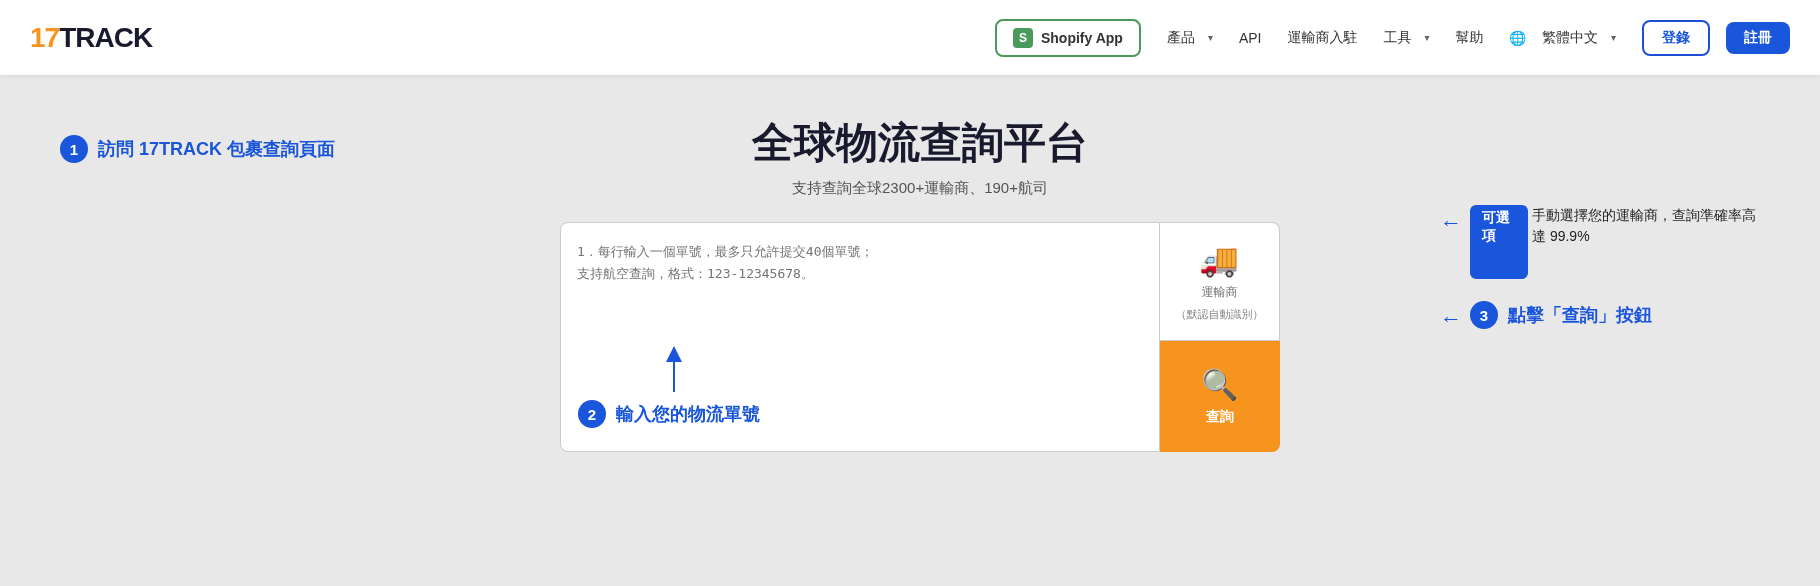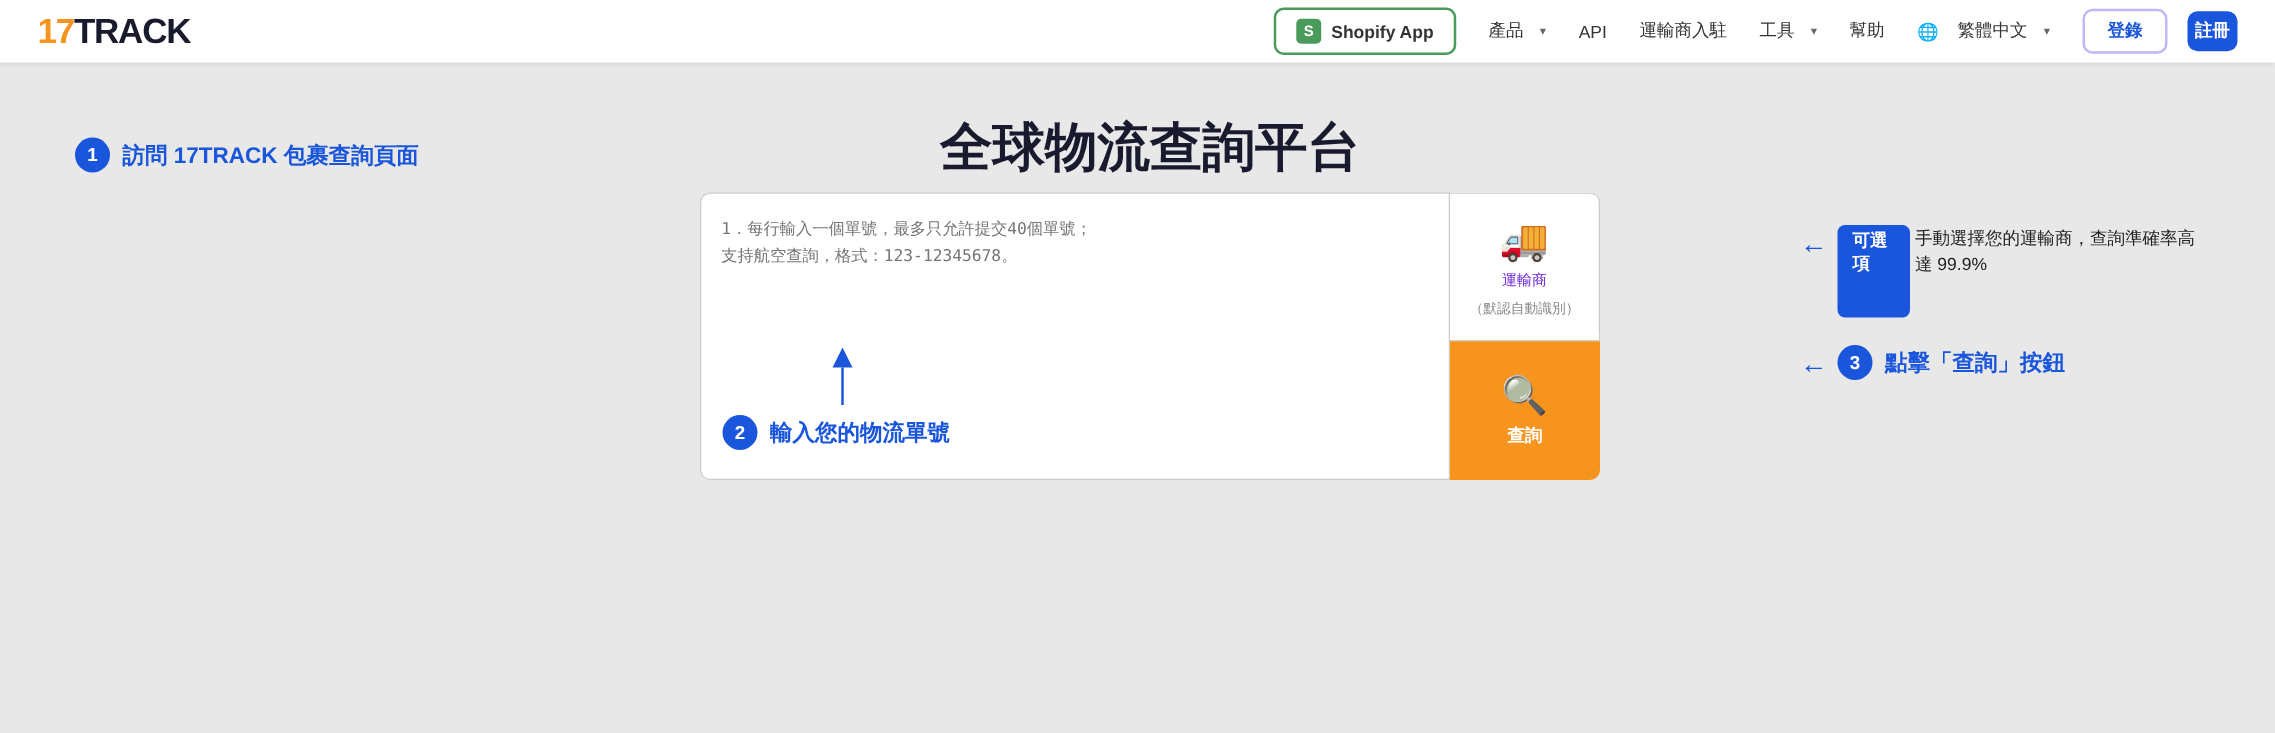--- a/index.html
+++ b/index.html
@@ -6,21 +6,21 @@
     body {
       font-family: -apple-system, BlinkMacSystemFont, "Segoe UI", "PingFang TC", "Microsoft JhengHei", sans-serif;
       background: #e8e8e8;
       min-height: 586px;
       width: 1820px;
     }
 
     
     .header {
       background: #ffffff;
-      height: 50px;
+      height: 75px;
       display: flex;
       align-items: center;
       justify-content: space-between;
       padding: 0 30px;
       box-shadow: 0 1px 4px rgba(0,0,0,0.08);
     }
     .logo-area {
       display: flex;
       align-items: center;
     }
@@ -85,35 +85,35 @@
       gap: 13px;
       white-space: nowrap;
     }
     .nav-chevron {
       font-size: 10px;
       color: #666;
     }
     .globe-icon { margin-right: 2px; }
 
     .login-btn {
-      border: 2px solid #c4b5fd;
+      border: 2px solid #1d4ed8;
       background: #fff;
       color: #1a56db;
       border-radius: 8px;
       padding: 7px 18px;
       font-size: 14px;
       font-weight: 600;
       cursor: pointer;
     }
     .signup-btn {
       border: none;
       background: #1a56db;
       color: #fff;
       border-radius: 8px;
-      padding: 7px 6px;
+      padding: 7px 18px;
       font-size: 14px;
       font-weight: 600;
       cursor: pointer;
     }
 
     
     .main-content {
       padding: 40px 60px 40px 60px;
       display: flex;
       gap: 0;
@@ -216,21 +216,21 @@
       cursor: pointer;
       flex: 1;
       gap: 6px;
     }
     .carrier-icon {
       font-size: 32px;
       color: #333;
     }
     .carrier-label {
       font-size: 12px;
-      color: #6d28d9;
+      color: #737373;
       text-align: center;
       line-height: 1.3;
     }
     .carrier-sub {
       font-size: 11px;
       color: #888;
       text-align: center;
     }
 
     .query-btn {
@@ -394,20 +394,21 @@
 
   <div class="left-section">
     <div class="step-badge">
       <div class="step-number">1</div>
       <span class="step-label">訪問 17TRACK 包裹查詢頁面</span>
     </div>
   </div>
 
   <div class="center-section">
     <h1 class="main-title">全球物流查詢平台</h1>
+    <p class="sub-title">支持查詢全球2300+運輸商、190+航司</p>
 
     <div class="search-wrapper">
       <div class="search-area">
         <textarea class="tracking-input" placeholder="1．每行輸入一個單號，最多只允許提交40個單號；
 支持航空查詢，格式：123-12345678。" style=""></textarea>
 
         <div class="sidebar-buttons">
           <button class="carrier-btn">
             <span class="carrier-icon">🚚</span>
             <span class="carrier-label">運輸商</span>

